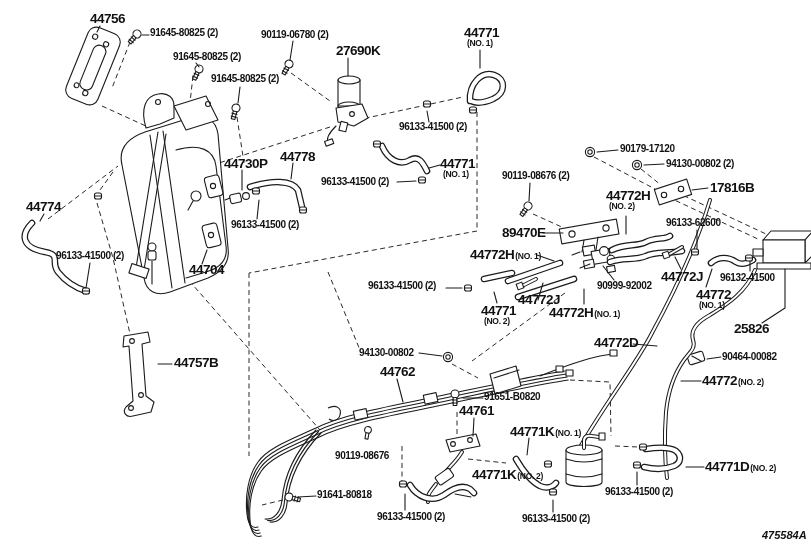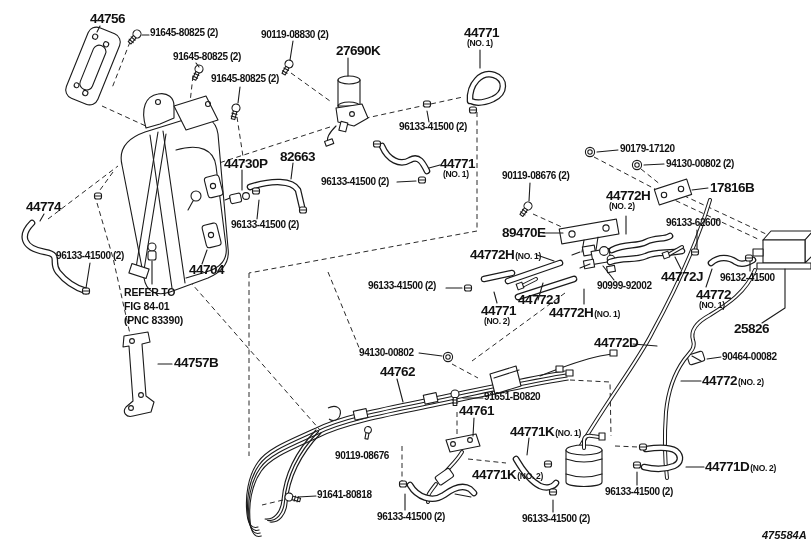--- a/index.html
+++ b/index.html
@@ -371,37 +371,32 @@
     M721 357 L707 359  M701 381 L681 381  M419 353 L442 356  M397 379 L403 402
     M483 398 L463 398  M474 418 L473 436  M529 438 L527 455  M316 496 L298 497
     M471 497 L455 494  M405 494 L405 510  M553 500 L553 512  M637 472 L637 485
     M704 467 L686 467"></path>
 </svg>
 
 <div class="lbl big" style="left:90px;top:12px">44756</div>
 <div class="lbl" style="left:150px;top:27px">91645-80825 (2)</div>
 <div class="lbl" style="left:173px;top:51px">91645-80825 (2)</div>
 <div class="lbl" style="left:211px;top:73px">91645-80825 (2)</div>
-<div class="lbl" style="left:261px;top:29px">90119-08830 (2)</div>
+<div class="lbl" style="left:261px;top:29px">90119-06780 (2)</div>
 <div class="lbl big" style="left:336px;top:44px">27690K</div>
 <div class="lbl big" style="left:464px;top:26px"><span>44771</span><span class="sub-b">(NO. 1)</span></div>
 <div class="lbl" style="left:399px;top:121px">96133-41500 (2)</div>
 <div class="lbl big" style="left:440px;top:157px"><span>44771</span><span class="sub-b">(NO. 1)</span></div>
 <div class="lbl big" style="left:224px;top:157px">44730P</div>
-<div class="lbl big" style="left:280px;top:150px">82663</div>
+<div class="lbl big" style="left:280px;top:150px">44778</div>
 <div class="lbl" style="left:321px;top:176px">96133-41500 (2)</div>
 <div class="lbl" style="left:231px;top:219px">96133-41500 (2)</div>
 <div class="lbl big" style="left:26px;top:200px">44774</div>
 <div class="lbl" style="left:56px;top:250px">96133-41500 (2)</div>
 <div class="lbl big" style="left:189px;top:263px">44704</div>
-<div class="lbl note" style="left:124px;top:285px">
-  <span style="display:block">REFER TO</span>
-  <span style="display:block">FIG 84-01</span>
-  <span style="display:block">(PNC 83390)</span>
-</div>
 <div class="lbl big" style="left:174px;top:356px">44757B</div>
 <div class="lbl" style="left:620px;top:143px">90179-17120</div>
 <div class="lbl" style="left:666px;top:158px">94130-00802 (2)</div>
 <div class="lbl big" style="left:710px;top:181px">17816B</div>
 <div class="lbl" style="left:502px;top:170px">90119-08676 (2)</div>
 <div class="lbl big" style="left:606px;top:189px"><span>44772H</span><span class="sub-b">(NO. 2)</span></div>
 <div class="lbl" style="left:666px;top:217px">96133-62600</div>
 <div class="lbl big" style="left:502px;top:226px">89470E</div>
 <div class="lbl big" style="left:470px;top:248px"><span>44772H</span><span class="sub-i">(NO. 1)</span></div>
 <div class="lbl" style="left:597px;top:280px">90999-92002</div>

